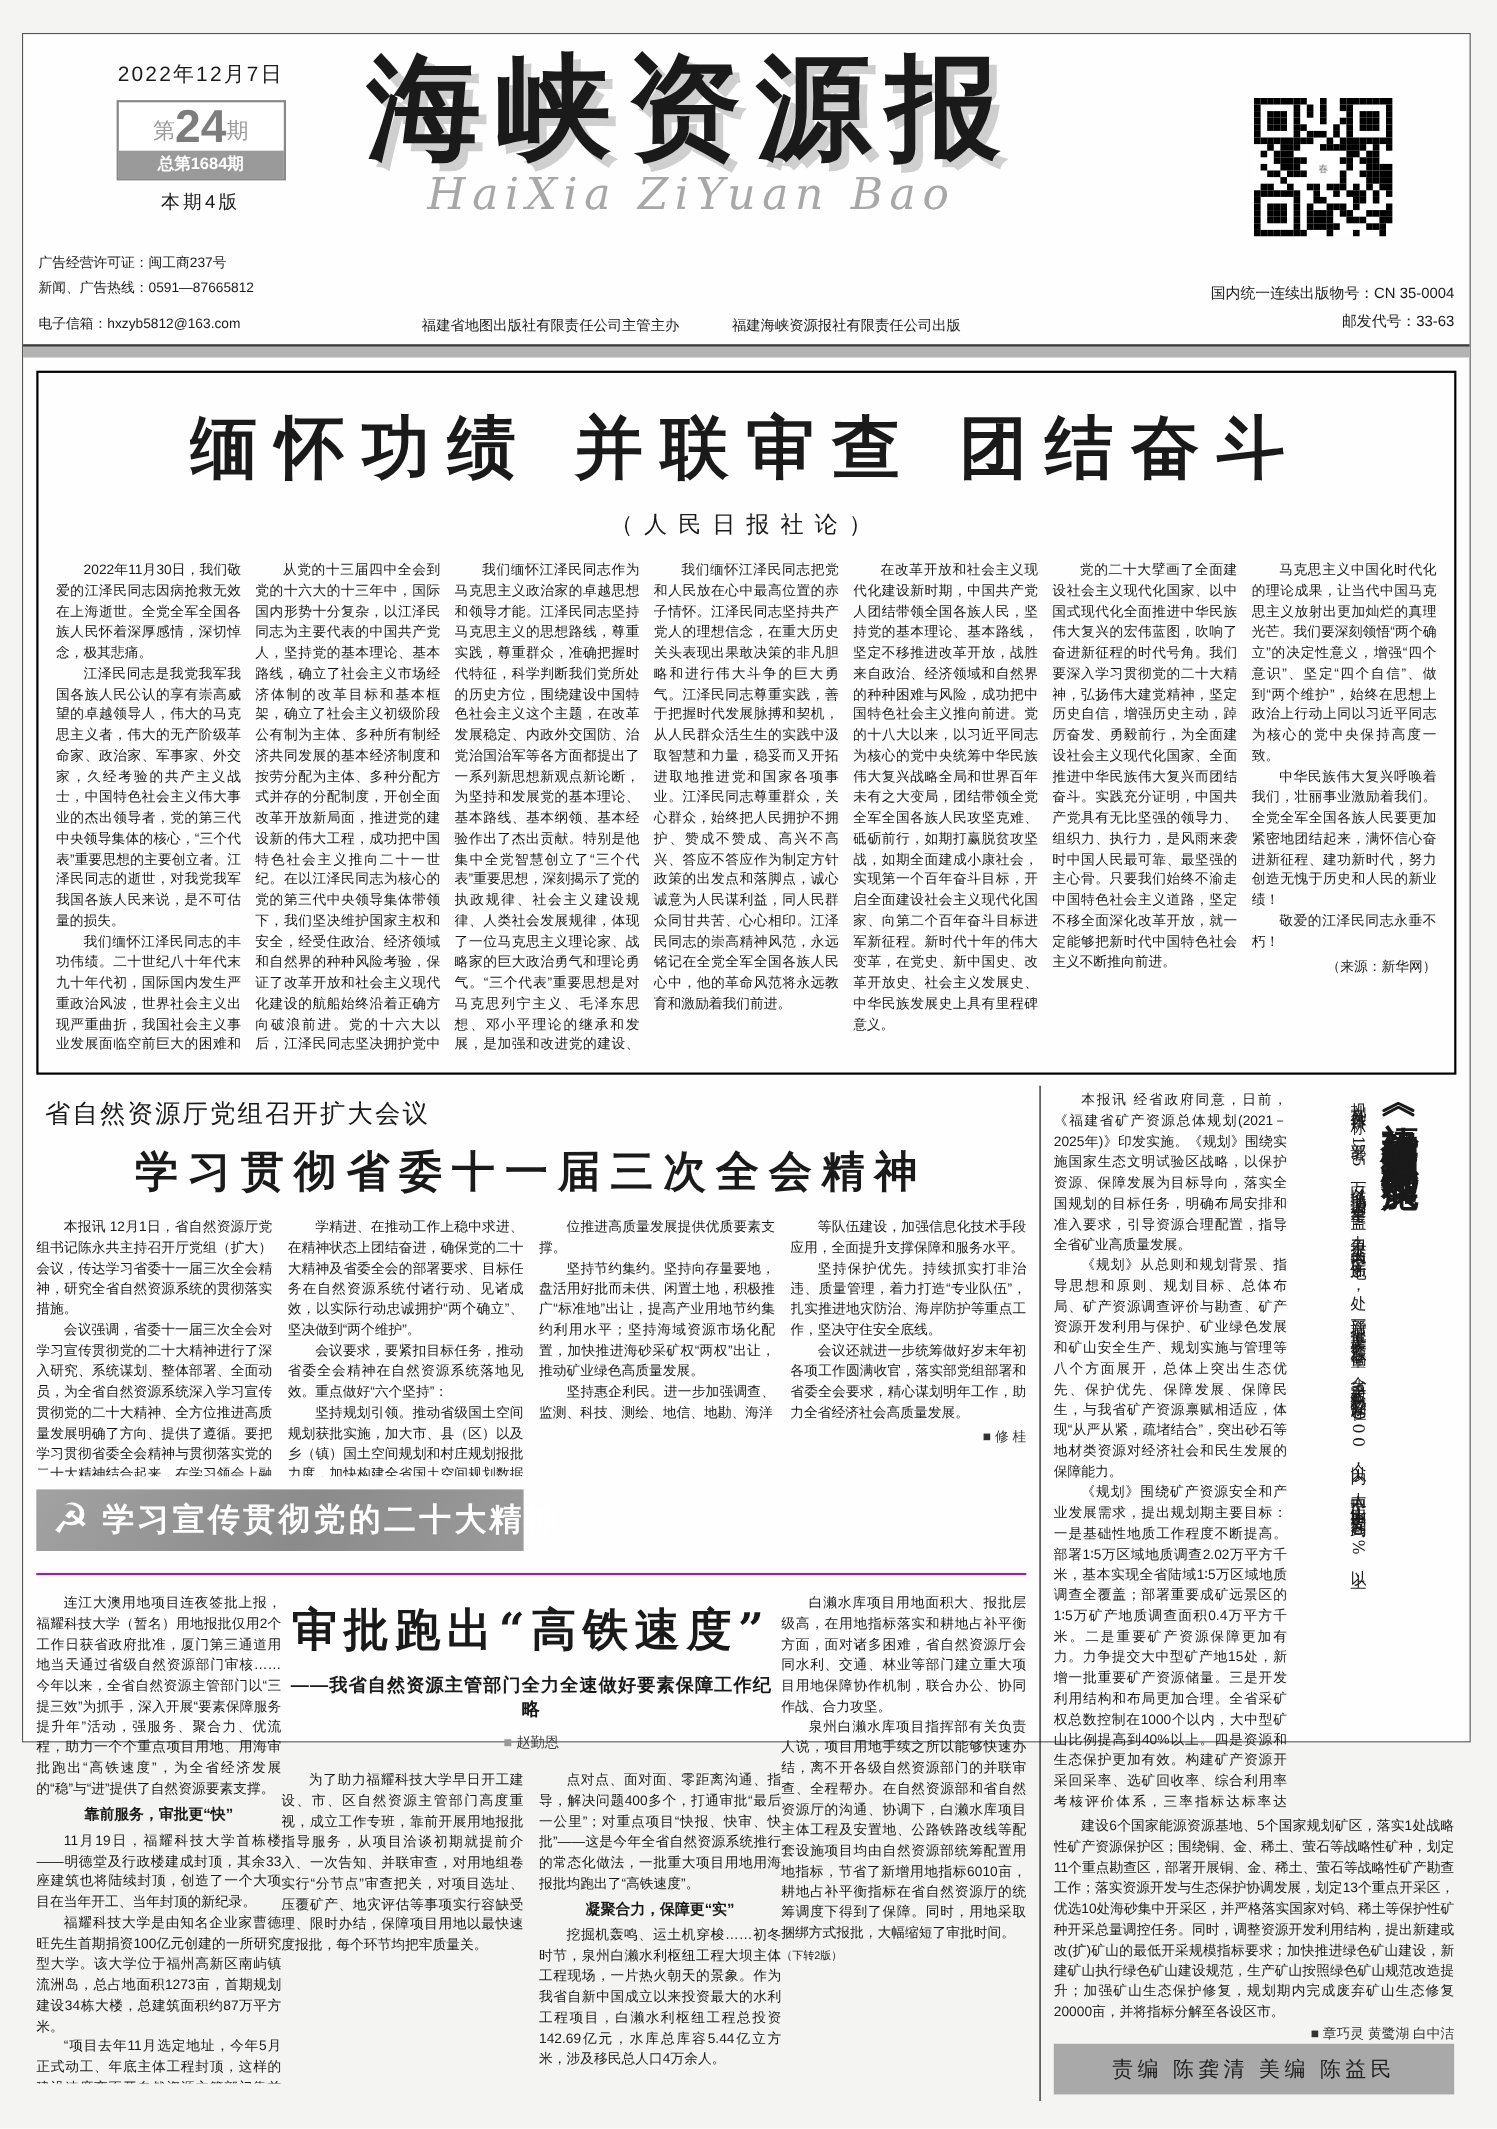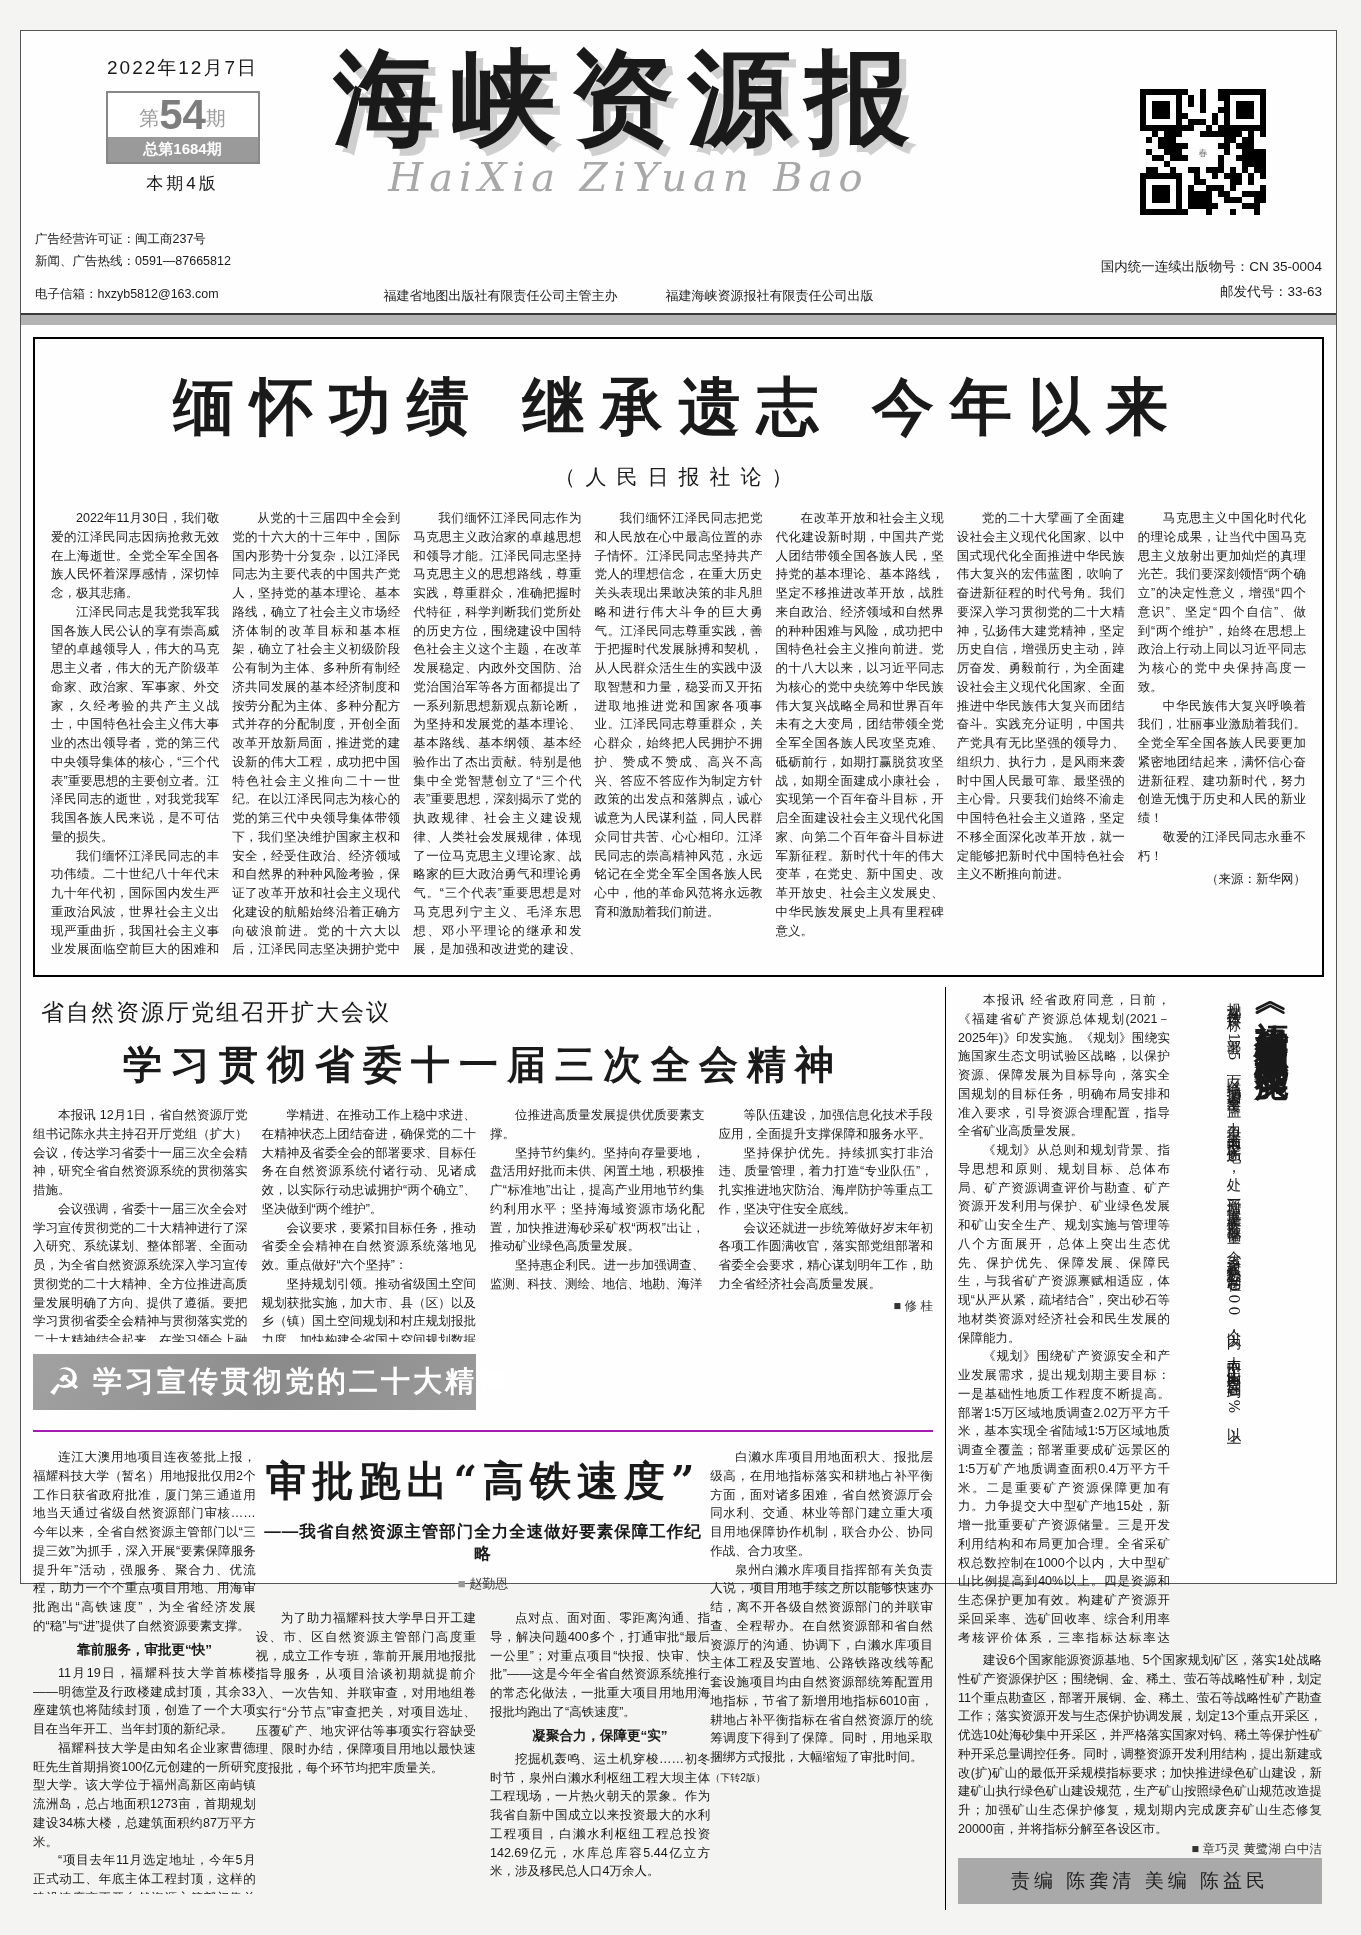--- a/index.html
+++ b/index.html
@@ -74,21 +74,21 @@
 </style>
 </head>
 <body>
 
 <div class="sheet">
 
   <div class="masthead">
     <div class="mh-left">
       <div class="mh-date">2022年12月7日</div>
       <div class="issue-box">
-        <div class="issue-top"><span>第</span><b>54</b><span>期</span></div>
+        <div class="issue-top"><span>第</span><b>24</b><span>期</span></div>
         <div class="issue-band">总第1684期</div>
       </div>
       <div class="mh-pages">本期4版</div>
       <div class="mh-contact">
         <div>广告经营许可证：闽工商237号</div>
         <div>新闻、广告热线：0591—87665812</div>
         <div class="line3">电子信箱：hxzyb5812@163.com</div>
       </div>
     </div>
     <div class="mh-center">
@@ -346,21 +346,21 @@
         <div>国内统一连续出版物号：CN 35-0004</div>
         <div>邮发代号：33-63</div>
       </div>
     </div>
   </div>
   <div class="grayband"></div>
 
   <div class="content">
 
     <div class="main-box">
-      <div class="ed-head">缅怀功绩 继承遗志 今年以来</div>
+      <div class="ed-head">缅怀功绩 并联审查 团结奋斗</div>
       <div class="ed-sub">（人民日报社论）</div>
       <div class="ed-body">
         <div class="ed-col paras">
             <p>2022年11月30日，我们敬爱的江泽民同志因病抢救无效在上海逝世。全党全军全国各族人民怀着深厚感情，深切悼念，极其悲痛。</p>
             <p>江泽民同志是我党我军我国各族人民公认的享有崇高威望的卓越领导人，伟大的马克思主义者，伟大的无产阶级革命家、政治家、军事家、外交家，久经考验的共产主义战士，中国特色社会主义伟大事业的杰出领导者，党的第三代中央领导集体的核心，“三个代表”重要思想的主要创立者。江泽民同志的逝世，对我党我军我国各族人民来说，是不可估量的损失。</p>
             <p>我们缅怀江泽民同志的丰功伟绩。二十世纪八十年代末九十年代初，国际国内发生严重政治风波，世界社会主义出现严重曲折，我国社会主义事业发展面临空前巨大的困难和压力。在这个决定党和国家前途命运的重大历史关头，江泽民同志带领党的中央领导集体，紧紧依靠全党全军全国各族人民，旗帜鲜明坚持党的十一届三中全会以来的路线不动摇，捍卫中国特色社会主义伟大事业，开创社会主义现代化建设新局面。</p>
           </div>
         <div class="ed-col paras">
             <p>从党的十三届四中全会到党的十六大的十三年中，国际国内形势十分复杂，以江泽民同志为主要代表的中国共产党人，坚持党的基本理论、基本路线，确立了社会主义市场经济体制的改革目标和基本框架，确立了社会主义初级阶段公有制为主体、多种所有制经济共同发展的基本经济制度和按劳分配为主体、多种分配方式并存的分配制度，开创全面改革开放新局面，推进党的建设新的伟大工程，成功把中国特色社会主义推向二十一世纪。在以江泽民同志为核心的党的第三代中央领导集体带领下，我们坚决维护国家主权和安全，经受住政治、经济领域和自然界的种种风险考验，保证了改革开放和社会主义现代化建设的航船始终沿着正确方向破浪前进。党的十六大以后，江泽民同志坚决拥护党中央工作，关心党和国家事业发展，坚定支持党的理论和实践创新。</p>
           </div>

